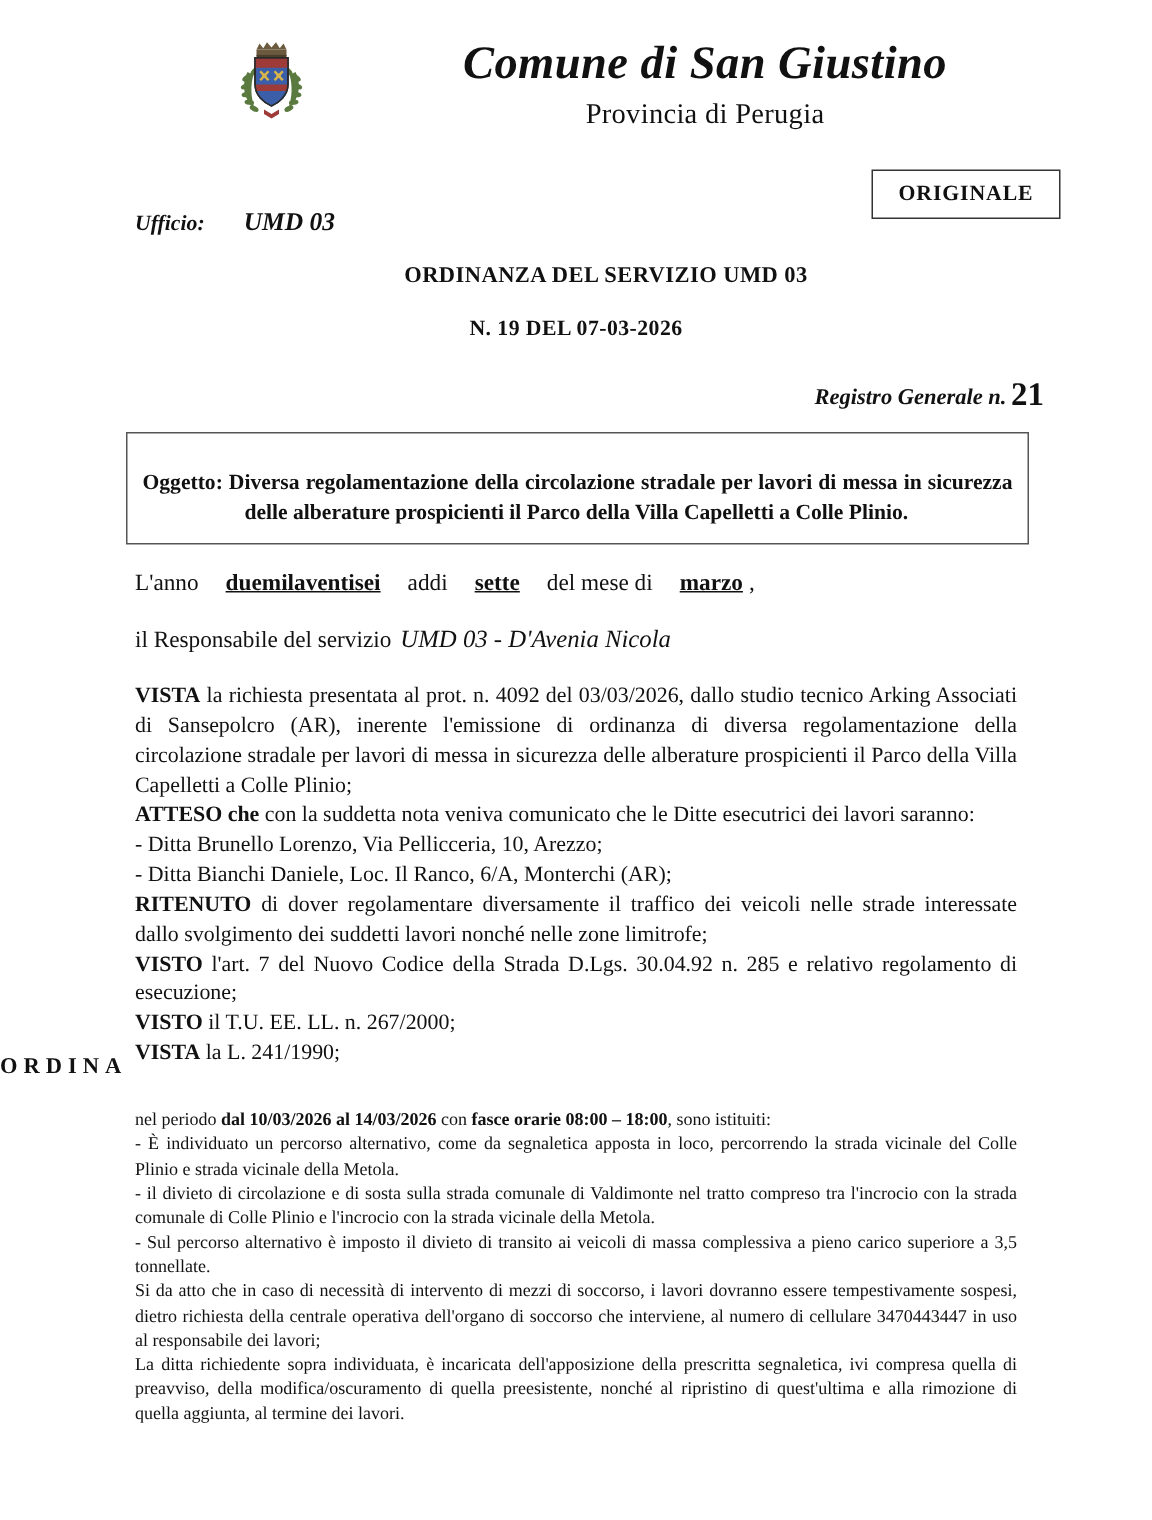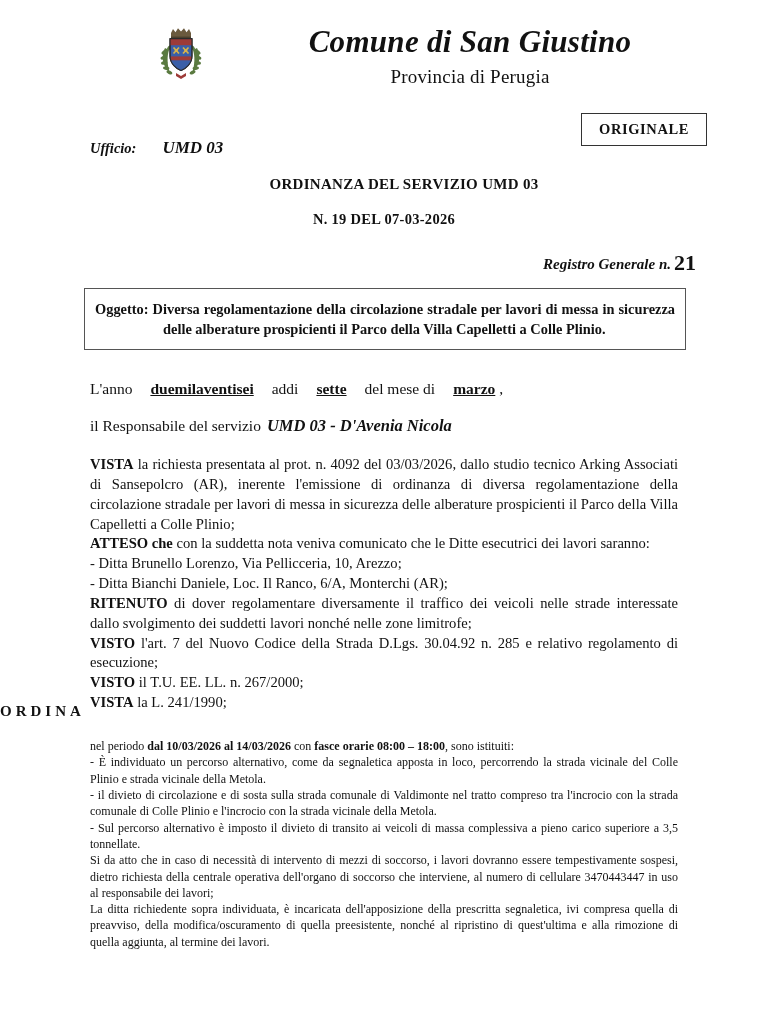--- a/index.html
+++ b/index.html
@@ -145,21 +145,21 @@
   }
 
   
   .oggetto-box {
     position: absolute;
     left: 84px;
     top: 288px;
     width: 602px;
     border: 1.2px solid #555555;
     box-sizing: border-box;
-    padding: 10px 10px 9px 10px;
+    padding: 23px 10px 9px 10px;
   }
   .oggetto-text {
     font-weight: bold;
     font-size: 14.4px;
     line-height: 1.42;
     text-align: justify;
     text-indent: 0;
     padding-left: 68px;
   }
   .oggetto-text .og-label {
@@ -184,21 +184,21 @@
 
   
   .resp-line {
     position: absolute;
     left: 90px;
     top: 416px;
     font-size: 15.5px;
     white-space: nowrap;
   }
   .resp-line .resp-name {
-    font-weight: bold;
+    font-weight: normal;
     font-style: italic;
     font-size: 16.5px;
     margin-left: 6px;
   }
 
   
   .premesse {
     position: absolute;
     left: 90px;
     top: 455px;

